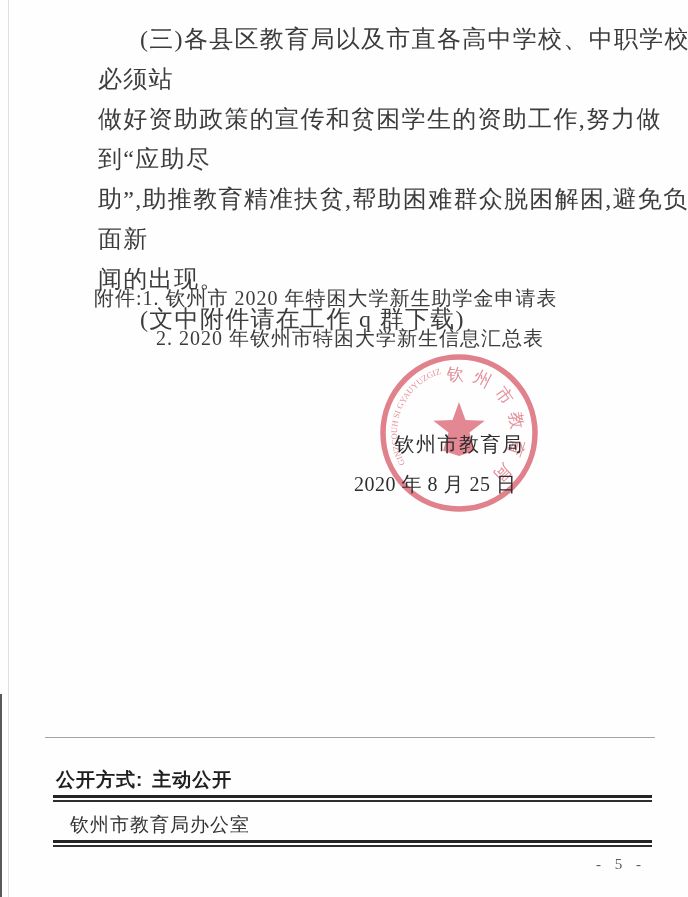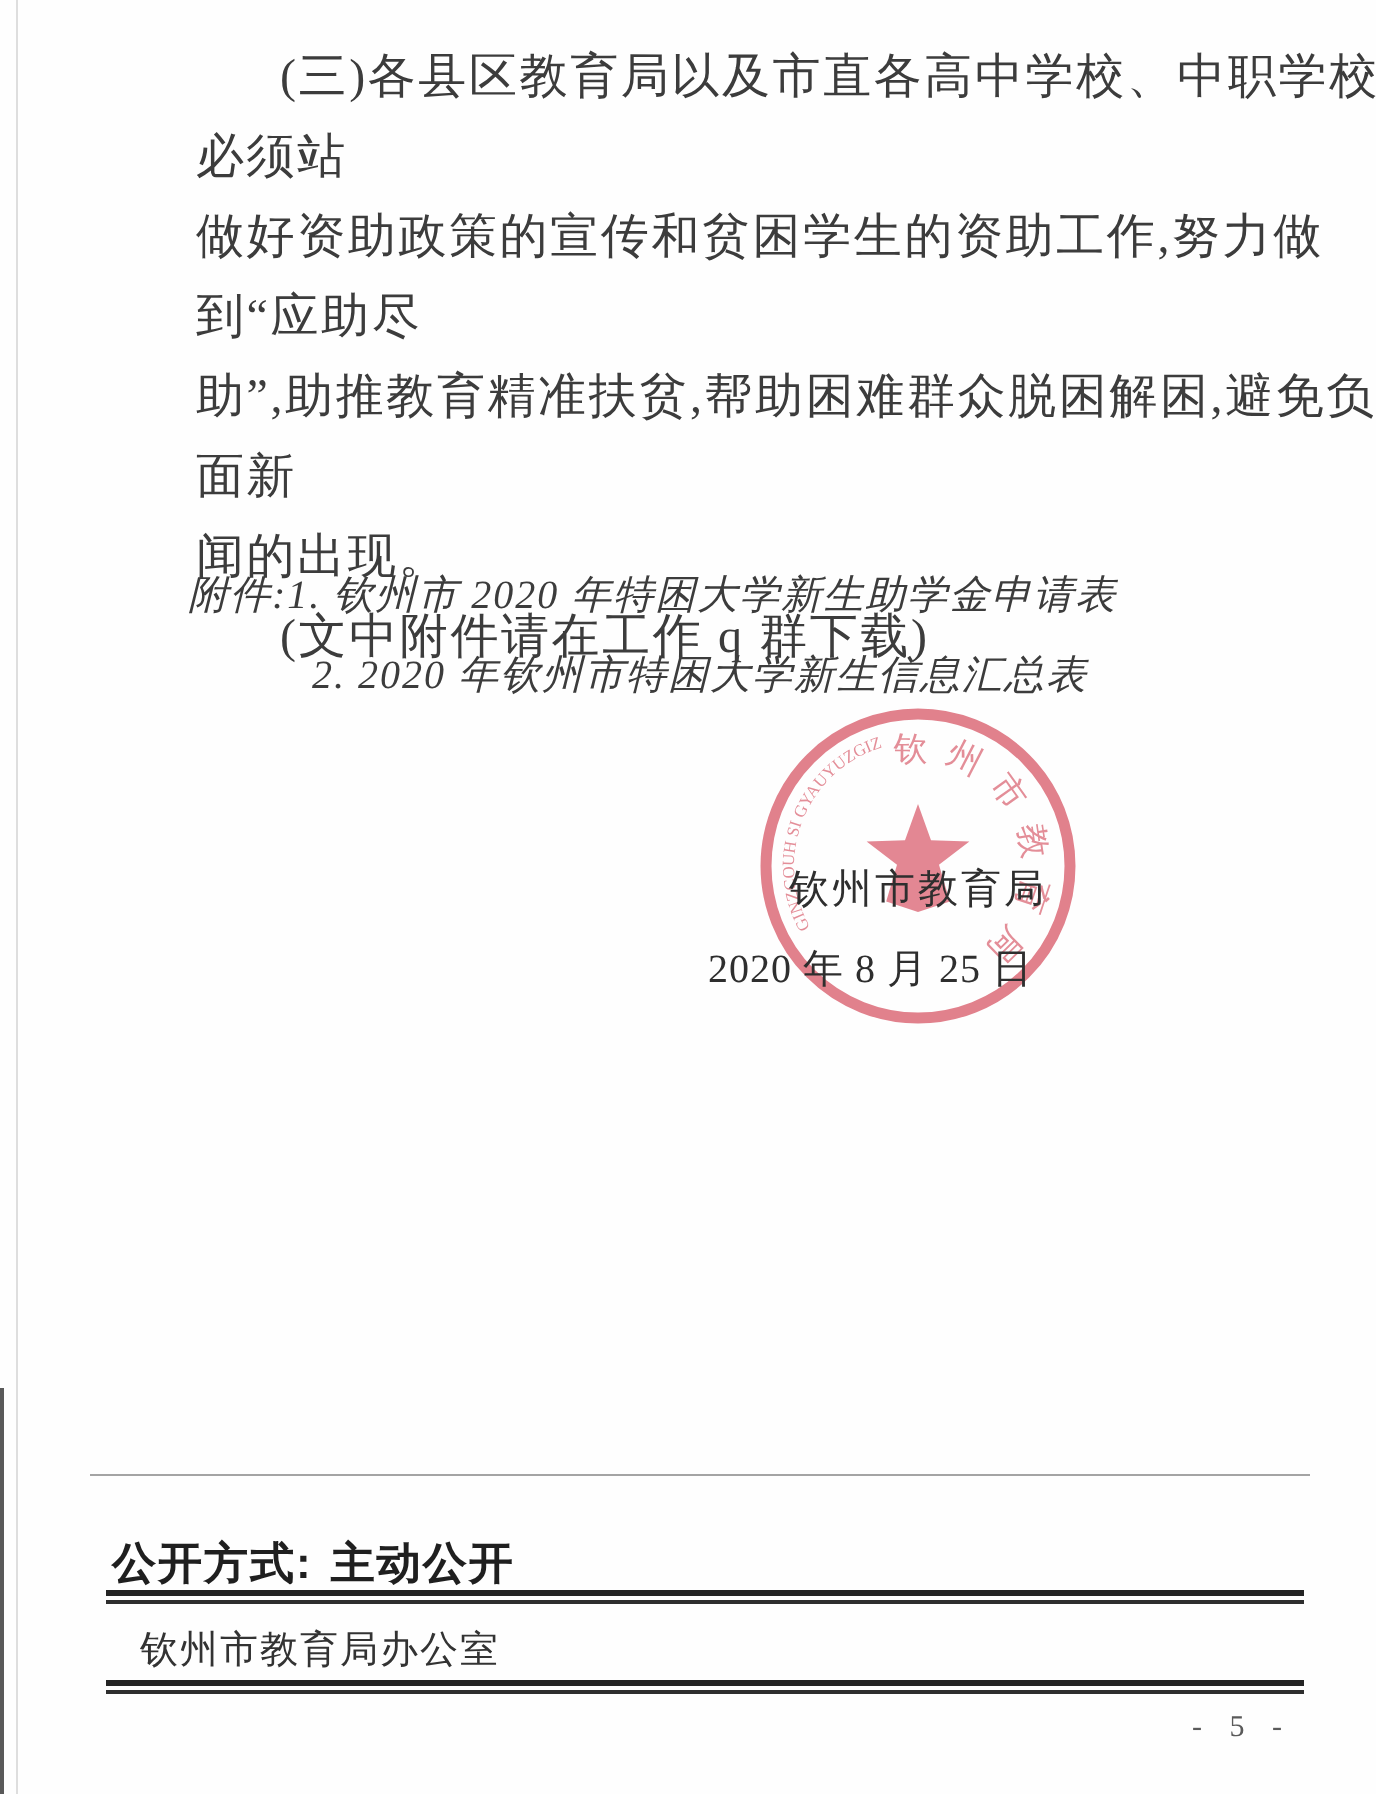--- a/index.html
+++ b/index.html
@@ -26,21 +26,20 @@
     font-size:24px;line-height:40px;letter-spacing:1.3px;
     color:#3c3c3c;
     margin-left:41px;
   }
   .para .indent{text-indent:42px;}
   
   .attach{
     position:absolute;left:94px;top:278px;width:560px;
     font-size:20px;line-height:40px;letter-spacing:1px;
     color:#3c3c3c;
-    font-style:italic;
   }
   .attach .item2{padding-left:62px;}
   
   .sig-name{
     position:absolute;left:359px;top:431px;width:200px;
     text-align:center;font-size:20px;letter-spacing:1.5px;color:#2e2e2e;
   }
   .sig-date{
     position:absolute;left:354px;top:471px;width:210px;
     text-align:left;font-size:20px;letter-spacing:.5px;color:#2e2e2e;
@@ -52,21 +51,21 @@
   }
   .stamp text{font-family:"Liberation Serif","DejaVu Serif",serif;}
   
   .thin-rule{
     position:absolute;left:45px;right:33px;top:737px;height:1px;
     background:#8d8d8d;opacity:.8;
   }
   .pub-row{
     position:absolute;left:56px;top:767px;
     font-family:"Liberation Sans","DejaVu Sans",sans-serif;
-    font-weight:bold;font-size:22px;letter-spacing:1px;color:#1f1f1f;
+    font-weight:bold;font-size:19px;letter-spacing:1px;color:#1f1f1f;
     display:flex;gap:9px;
   }
   .rule{position:absolute;left:53px;right:36px;}
   .rule .bar1{height:3px;background:#242424;}
   .rule .gap{height:2px;}
   .rule .bar2{height:2px;background:#2e2e2e;}
   .rule1{top:795px;}
   .rule2{top:840px;}
   .office-row{
     position:absolute;left:70px;right:40px;top:812px;

